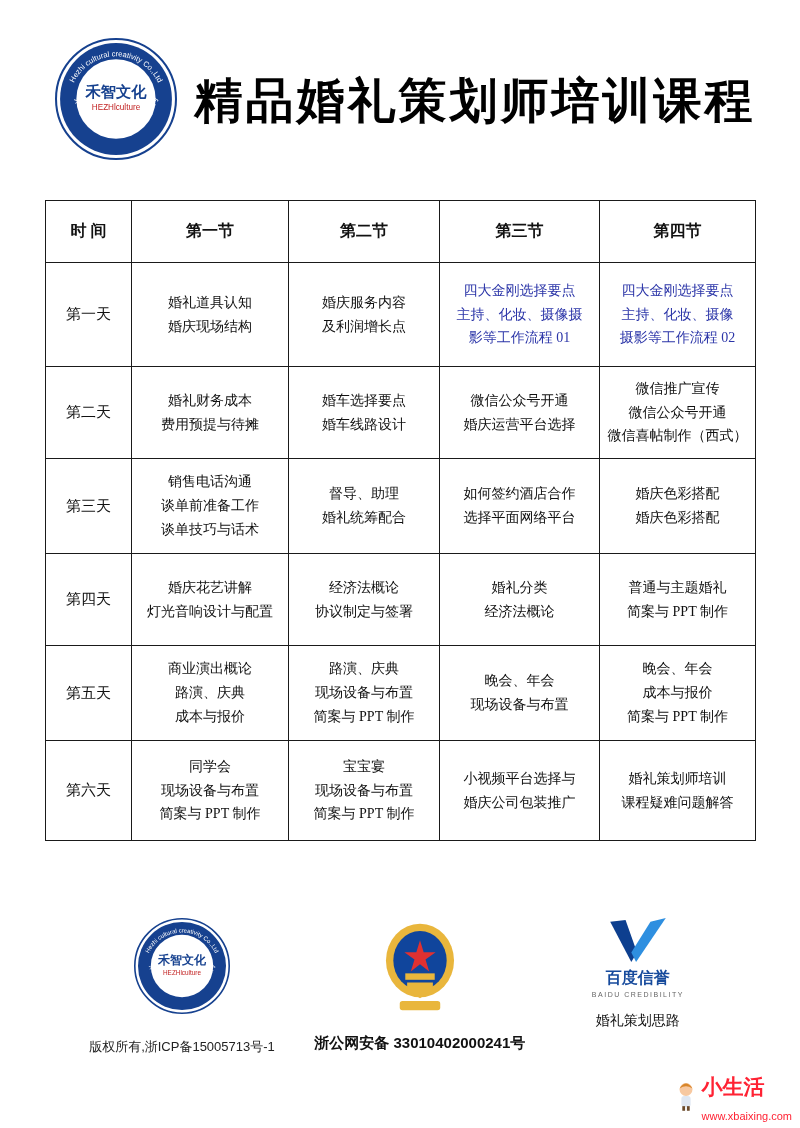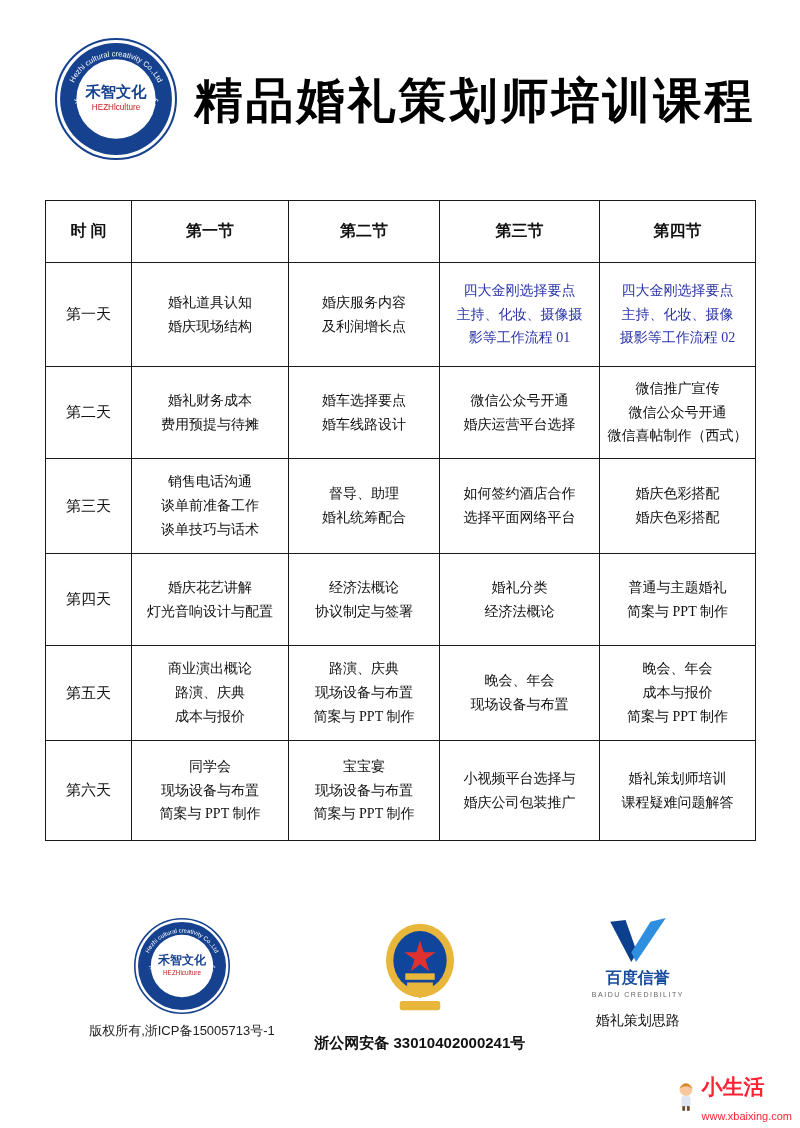--- a/index.html
+++ b/index.html
@@ -30,21 +30,21 @@
   tbody tr:nth-child(5){ height:95px; }
   tbody tr:nth-child(6){ height:100px; }
 
   
   .footer { position:absolute; top:918px; left:0; width:100%; padding:0 68px;
             display:flex; justify-content:space-between; align-items:flex-start; }
   .footer-col { display:flex; flex-direction:column; align-items:center; }
   .footer-col.left  { width:230px; }
   .footer-col.center{ width:250px; }
   .footer-col.right { width:190px; }
-  .icp-text    { margin-top:4px; font-size:13px; color:#222; }
+  .icp-text    { margin-top:20px; font-size:13px; color:#222; }
   .police-text { margin-top:16px; font-size:15px; font-weight:bold; color:#111; }
   .baidu-name  { margin-top:0; font-size:16px; font-weight:bold; color:#164a9c;text-align:center; }
   .baidu-en    { font-size:7px; letter-spacing:1.5px; color:#666; margin-top:2px; }
   .baidu-cert  { margin-top:14px; font-size:14px; color:#111; }
 
   
   .watermark { position:absolute; right:8px; bottom:6px; display:flex; align-items:center; gap:4px; }
   .wm-texts { display:flex; flex-direction:column; align-items:flex-start; line-height:1.1;gap:12px; }
   .wm-title { font-size:21px; font-weight:bold; color:#f23; }
   .wm-url   { font-size:11px; color:#f23; }

